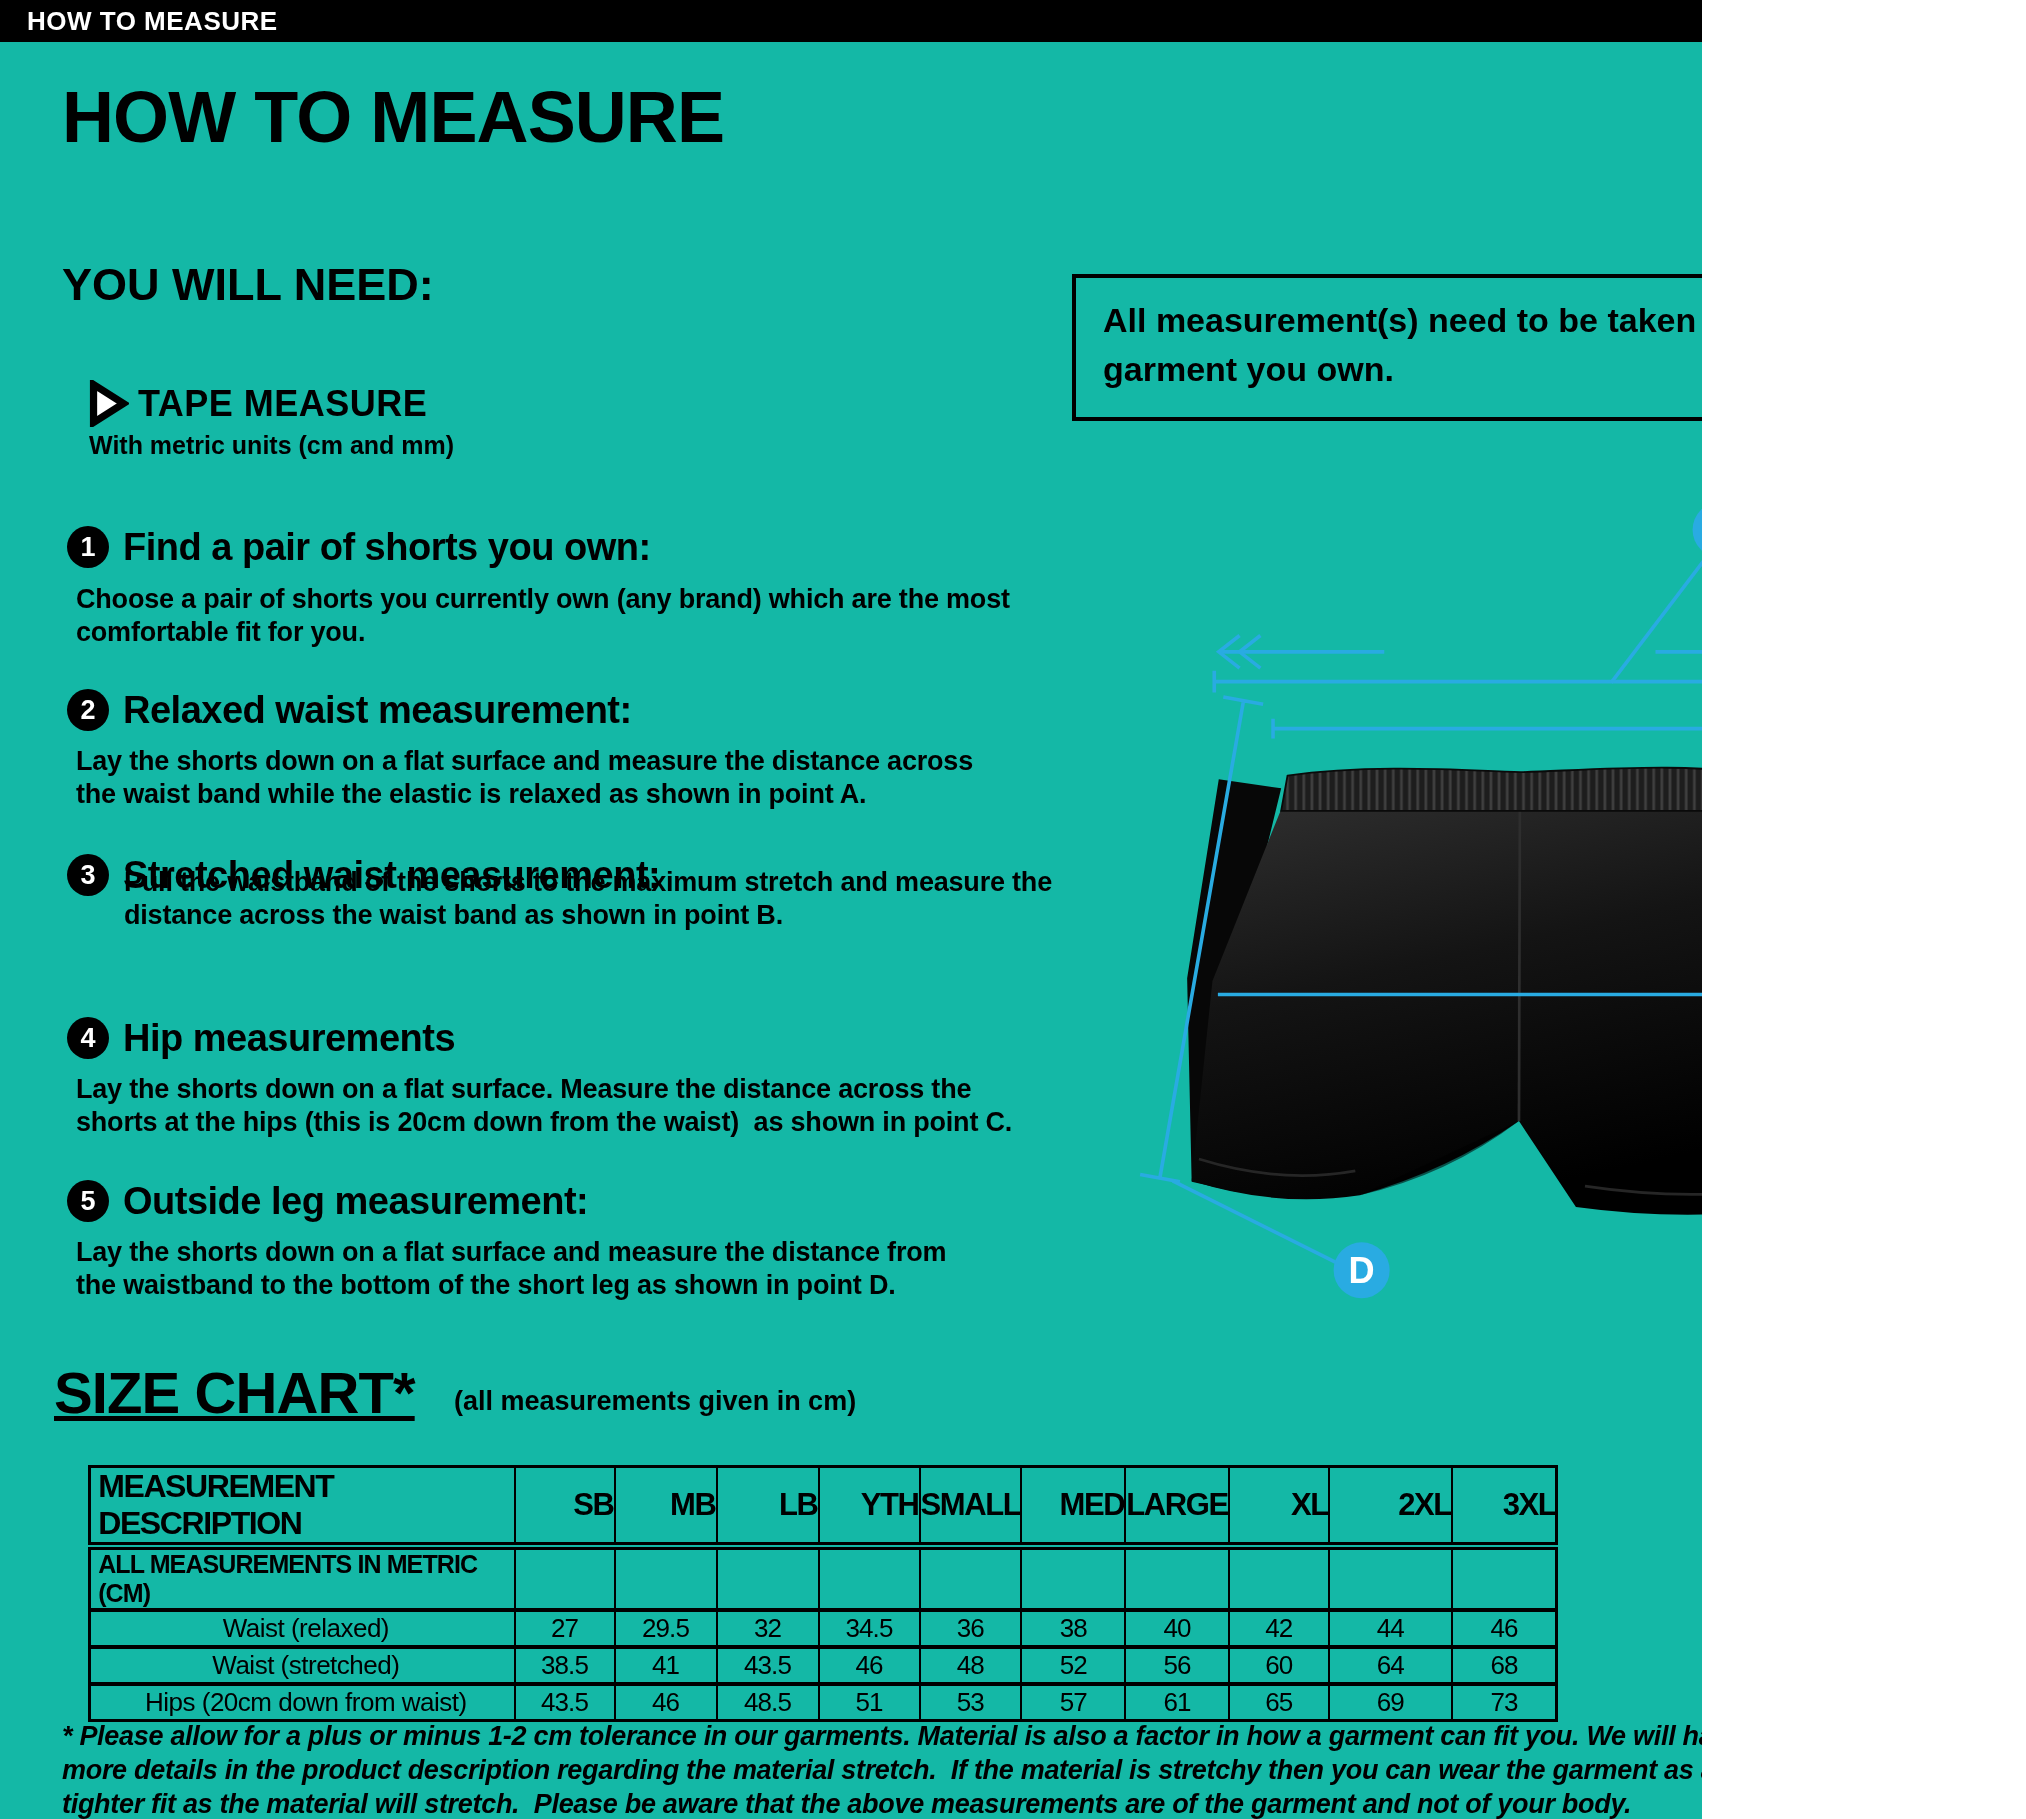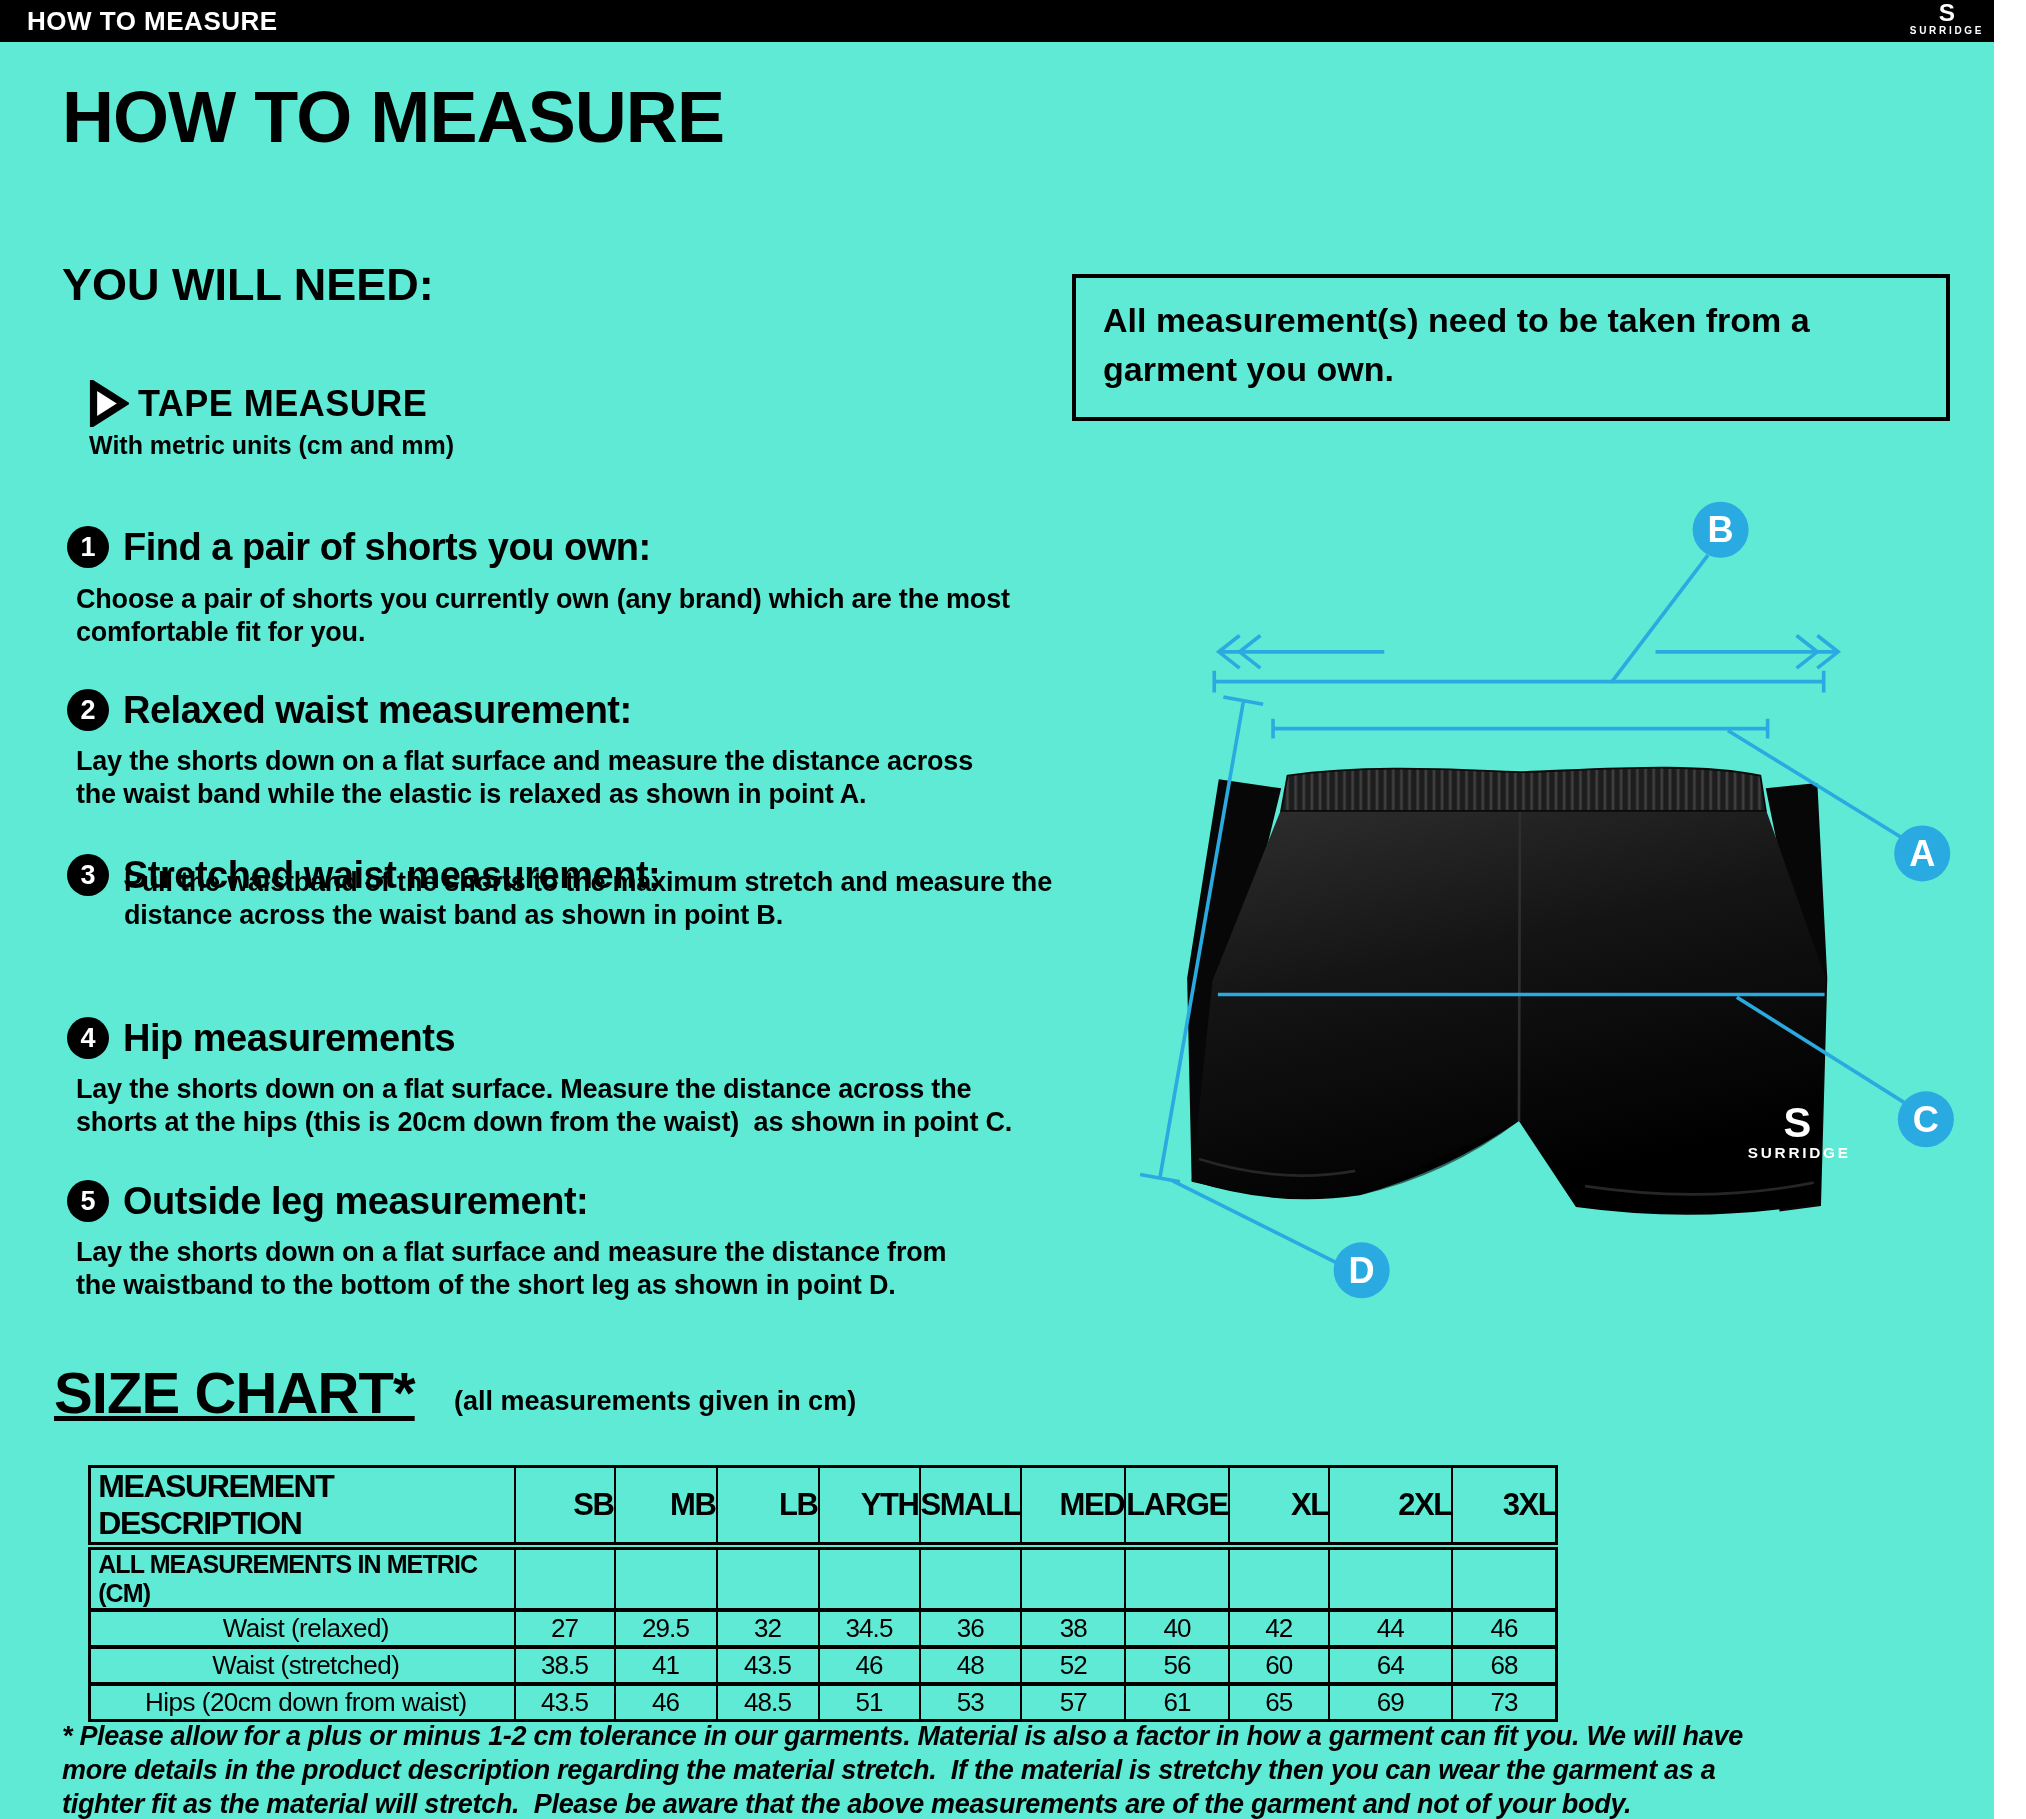--- a/index.html
+++ b/index.html
@@ -1,17 +1,17 @@
 <!DOCTYPE html>
 <html style="font-size:14.5px"><head>
 <meta charset="utf-8">
 <style>
   html,body { margin:0; padding:0; background:#ffffff; }
   .page {
-    position:relative; width:1994px; height:1819px; background:#5eead4;
+    position:relative; width:1702px; height:1819px; background:#14b8a6;
     font-family:"Liberation Sans", sans-serif; color:#000; overflow:hidden;
   }
   
   .topbar { position:absolute; left:0; top:0; width:2026px; height:42px; background:#000; }
   .topbar-title { position:absolute; left:27px; top:6.3px; color:#fff; font-size:26px; font-weight:bold; letter-spacing:0.5px; }
   .topbar-logo { position:absolute; right:11px; top:0.9px; width:136px; text-align:center; color:#fff; }
   .topbar-logo .logo-s { display:block; font-size:24.4px; line-height:24.4px; font-weight:bold; }
   .topbar-logo .logo-text { display:block; font-size:10px; line-height:11.8px; font-weight:bold; letter-spacing:2.7px; }
 
   .page-title { position:absolute; left:62px; top:76px; margin:0; font-size:72px; font-weight:bold; letter-spacing:-0.9px; }

